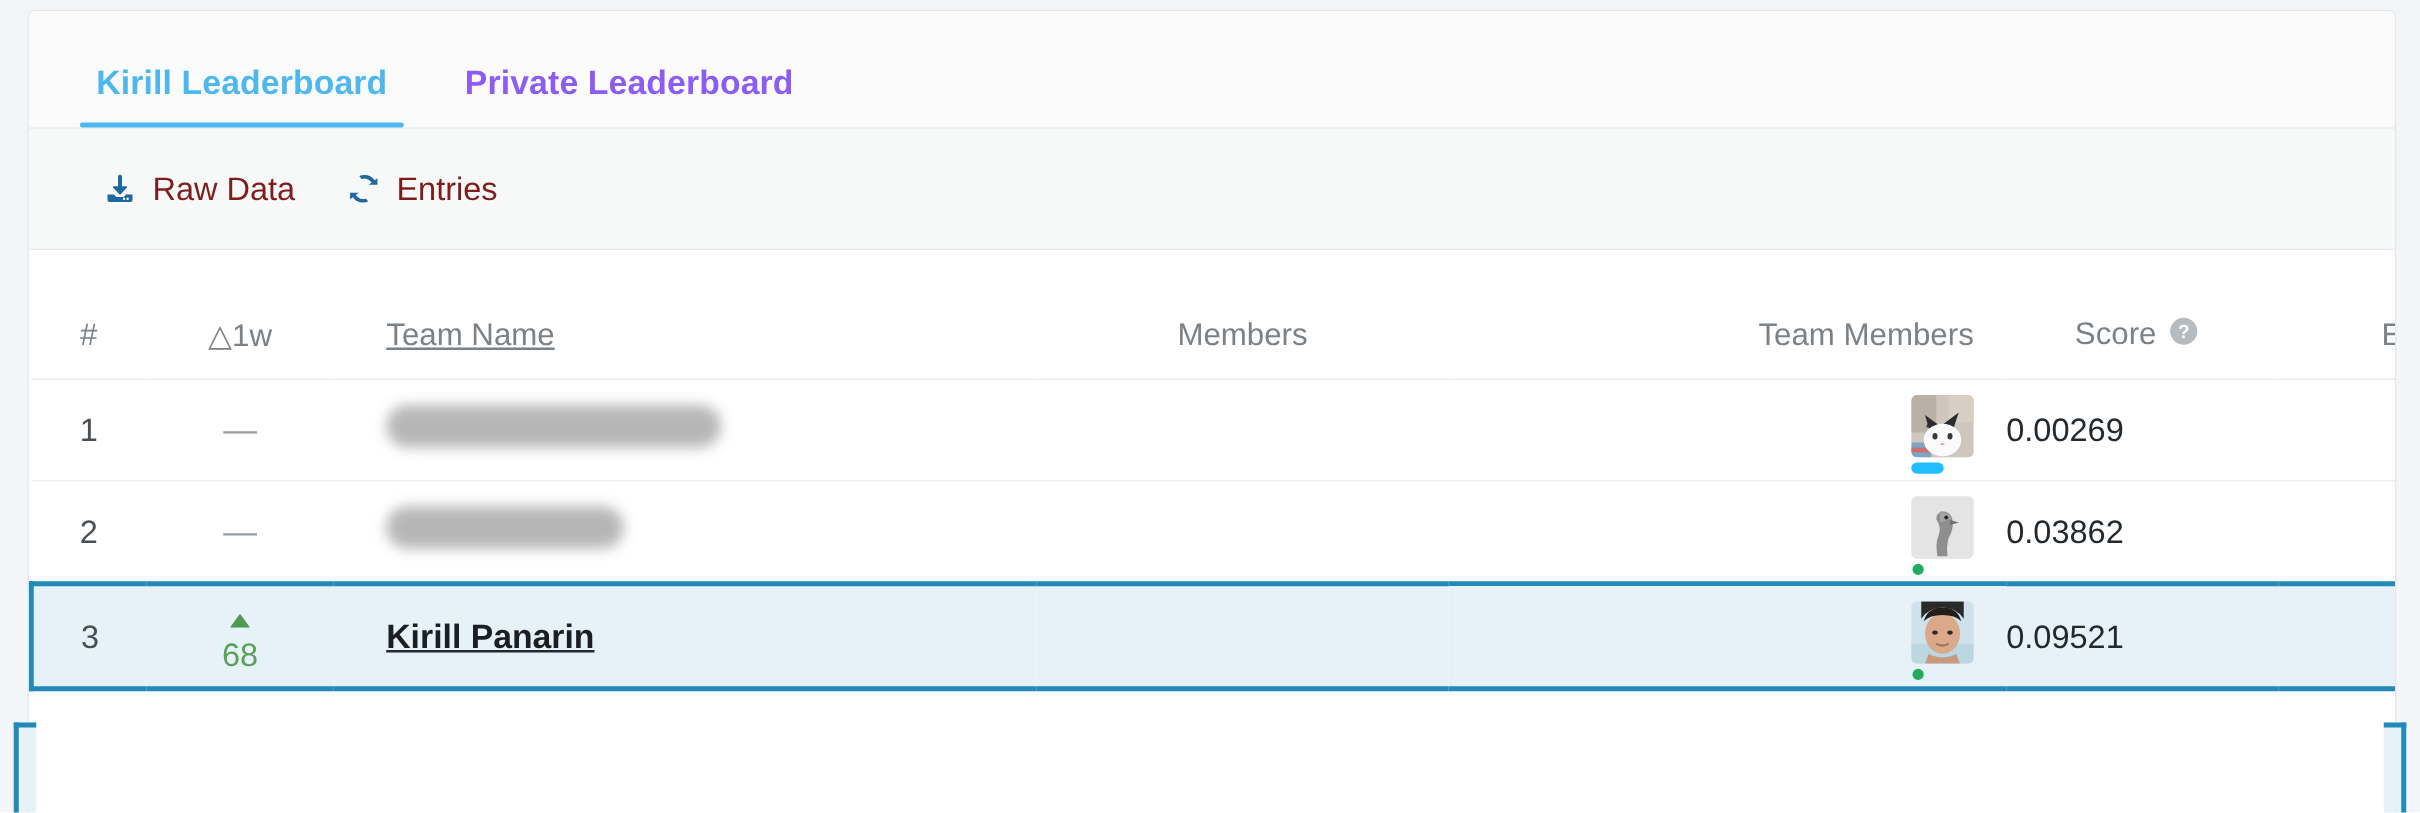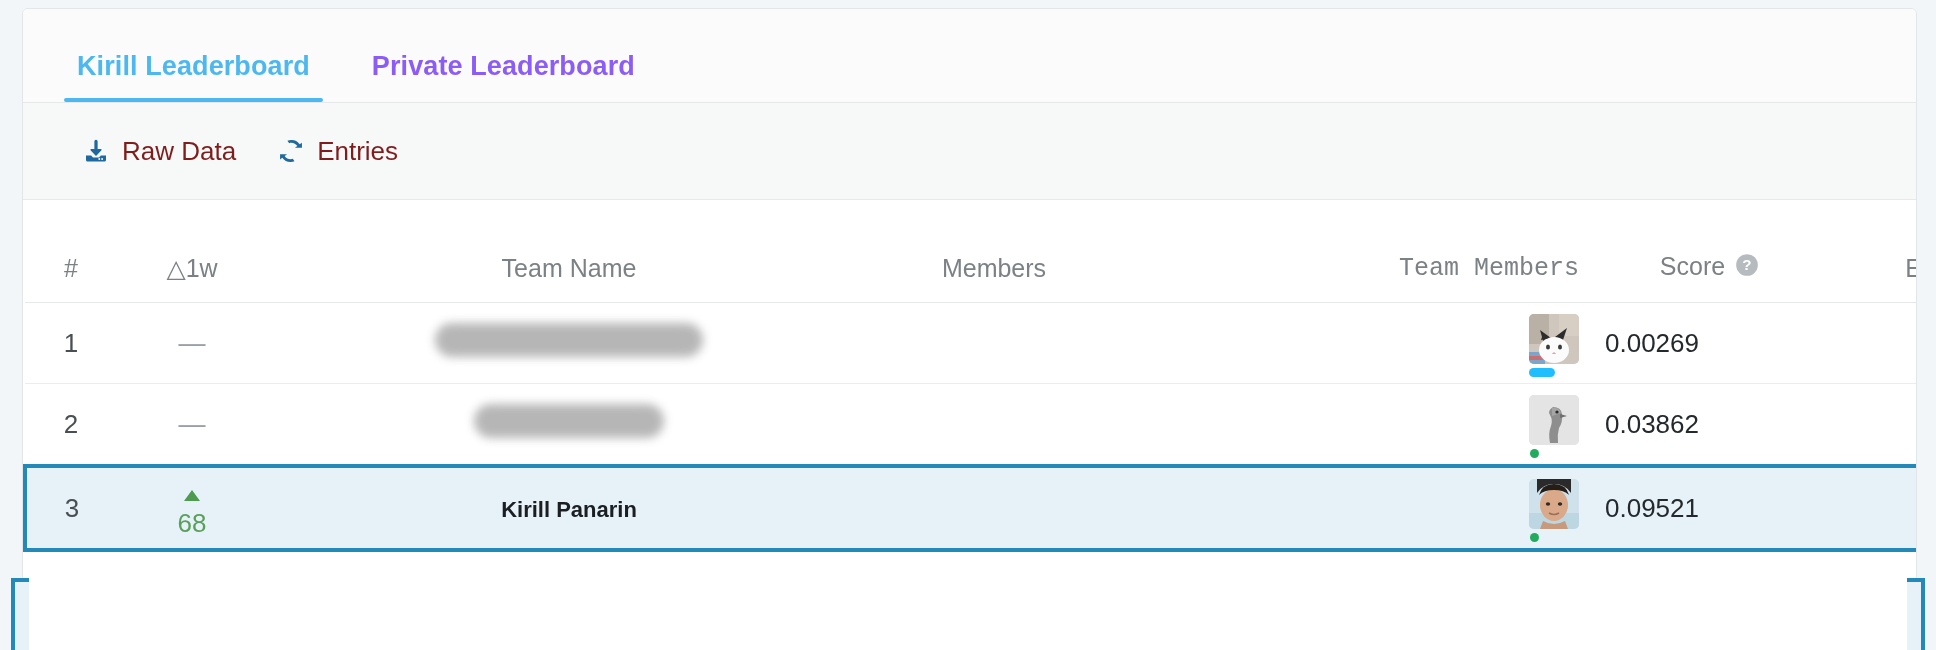--- a/index.html
+++ b/index.html
@@ -127,23 +127,23 @@
     color: #24292e;
     padding: 0;
     height: 80px;
     border-bottom: 1px solid #ededed;
     vertical-align: middle;
     white-space: nowrap;
   }
 
   .c-rank   { width: 92px;  text-align: center; }
   .c-delta  { width: 150px; text-align: center; }
-  .c-team   { width: 520px; text-align: center; padding-left: 42px !important; }
+  .c-team   { width: 520px; text-align: left; padding-left: 42px !important; text-decoration: underline; }
   .c-kernel { width: 330px; text-align: center; }
-  .c-member { width: 420px; text-align: right; padding-right: 26px !important; font-family: Liberation Mono, monospace; }
+  .c-member { width: 420px; text-align: right; padding-right: 26px !important; }
   .c-score  { width: 210px; padding-right: 8px !important;}
   .c-entries{ width: 160px; text-align: right; }
 
   th.c-team  { padding-left: 42px; }
   th.c-score { padding-right: 8px; }
   th.c-member{ padding-right: 26px; }
 
   .score-help {
     display: inline-block;
     vertical-align: -3px;
@@ -162,21 +162,21 @@
     flex-direction: column;
   }
   .tri-up {
     width: 0; height: 0;
     border-left: 8px solid transparent;
     border-right: 8px solid transparent;
     border-bottom: 11px solid #4e9a4e;
     display: inline-block;
   }
 
-  .team-name-bold { font-weight: bold; color: #1b1f23; font-size: 22px; }
+  .team-name-bold { font-weight: bold; color: #1b1f23; font-size: 27px; }
 
   
   .redact {
     display: inline-block;
     height: 34px;
     background: #b3b3b3;
     border-radius: 22px;
     filter: blur(5px);
     opacity: .95;
   }

